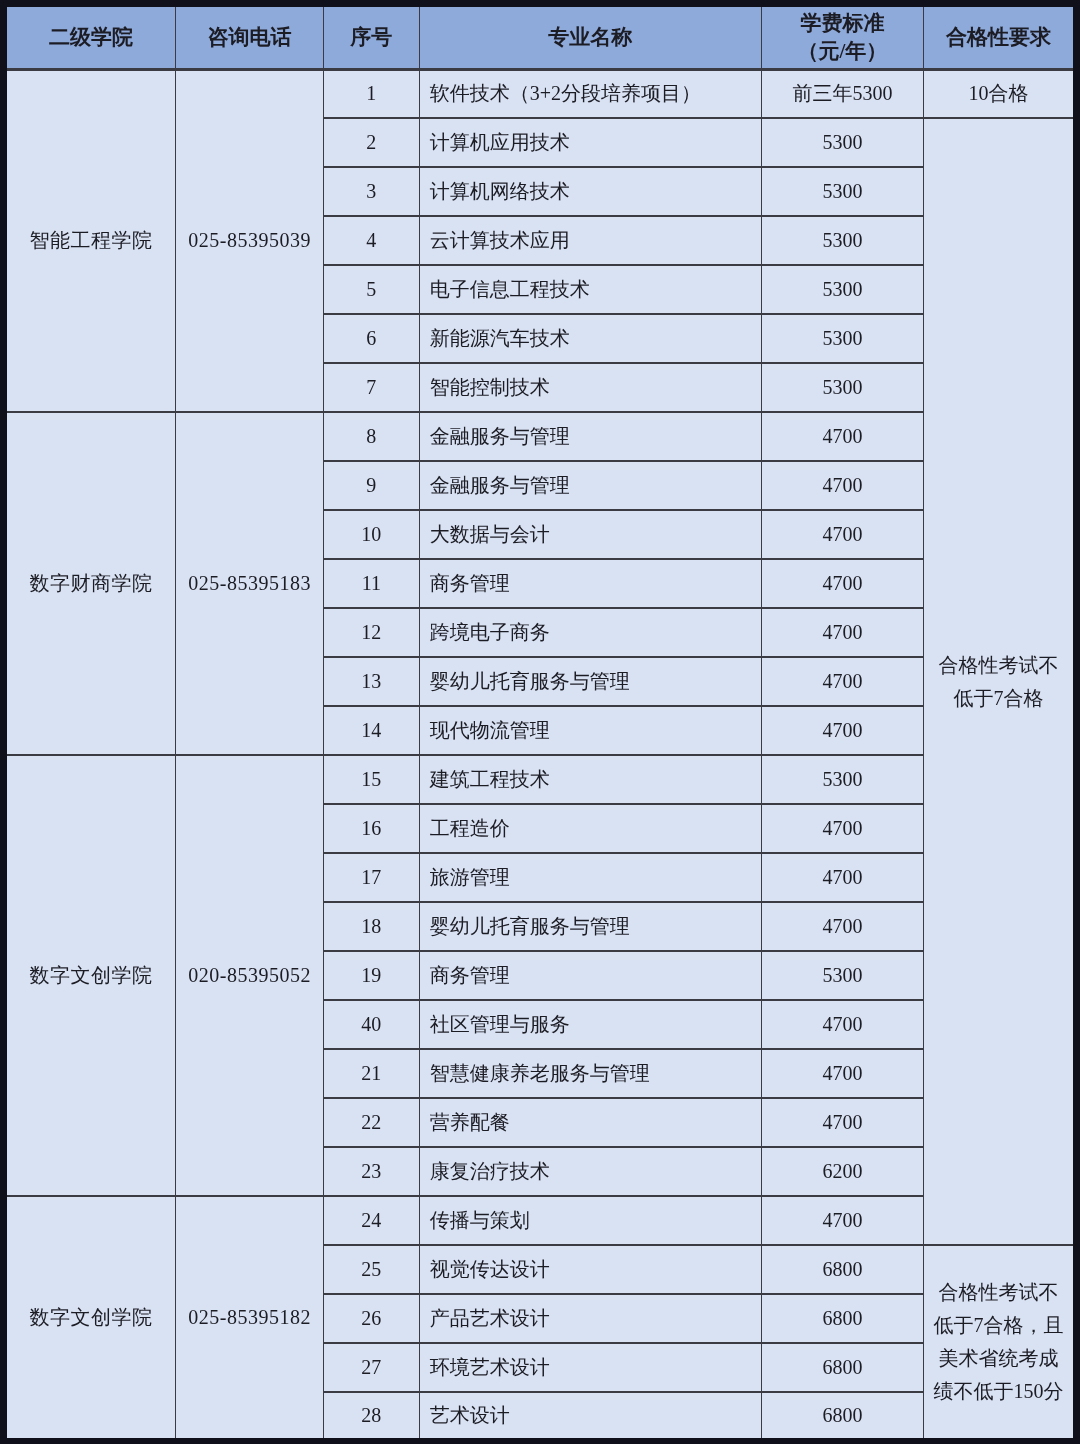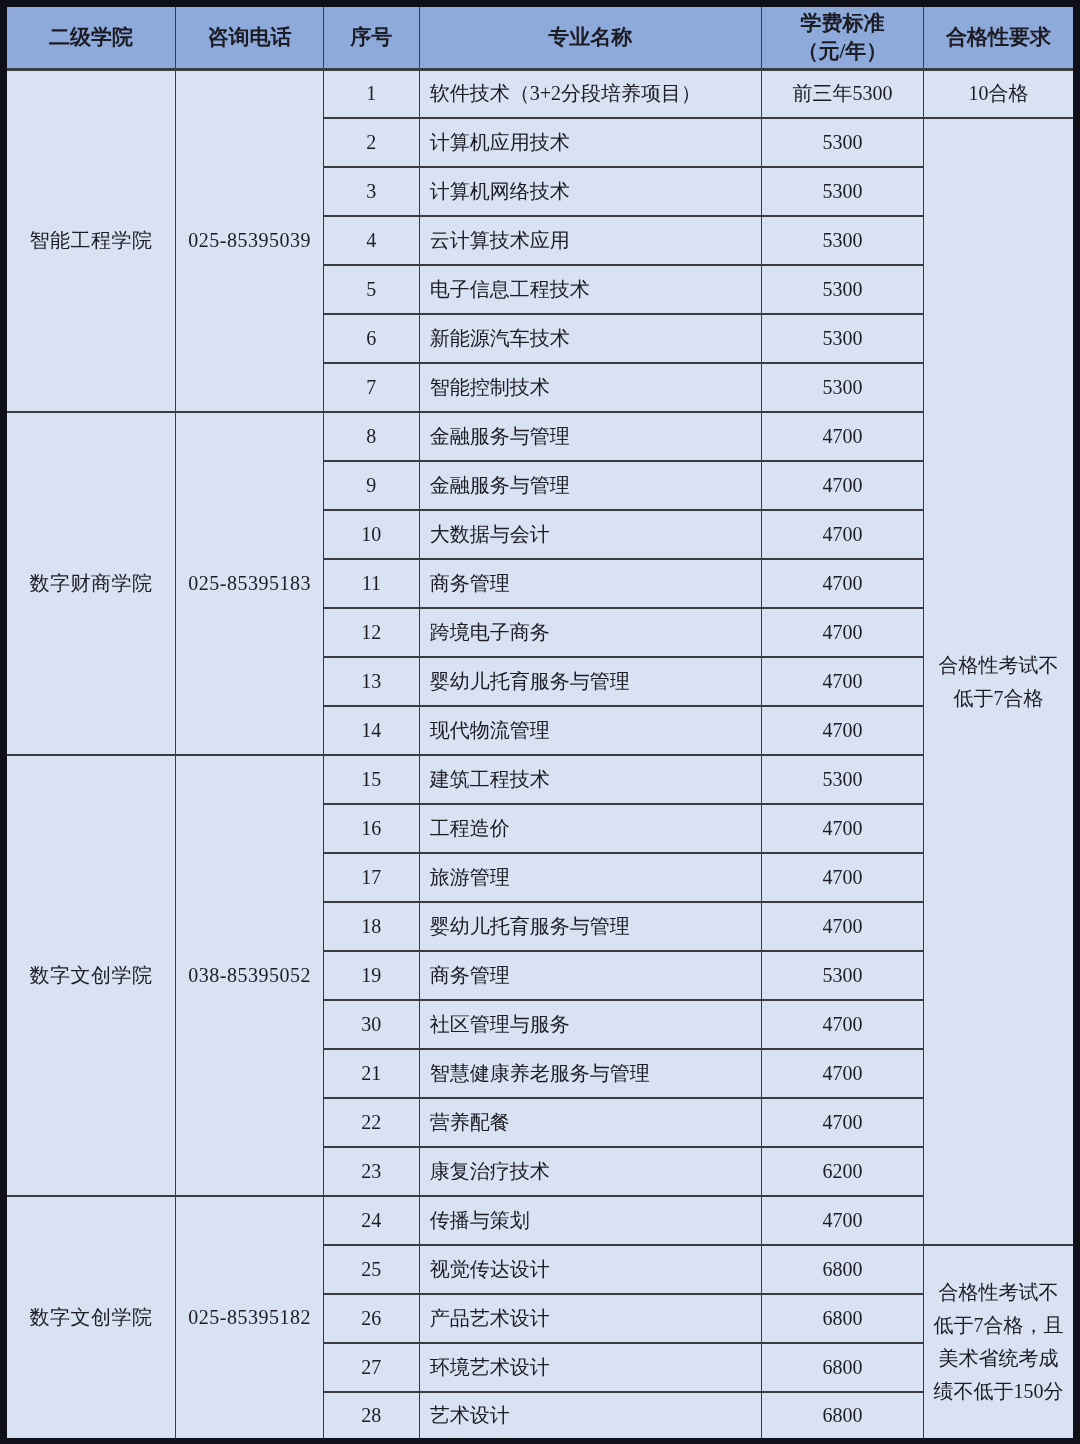--- a/index.html
+++ b/index.html
@@ -141,21 +141,21 @@
         <td class="major">婴幼儿托育服务与管理</td>
         <td class="fee">4700</td>
       </tr>
       <tr>
         <td class="num">14</td>
         <td class="major">现代物流管理</td>
         <td class="fee">4700</td>
       </tr>
       <tr>
         <td class="college" rowspan="9">数字文创学院</td>
-        <td class="phone" rowspan="9">038-85395052</td>
+        <td class="phone" rowspan="9">020-85395052</td>
         <td class="num">15</td>
         <td class="major">建筑工程技术</td>
         <td class="fee">5300</td>
       </tr>
       <tr>
         <td class="num">16</td>
         <td class="major">工程造价</td>
         <td class="fee">4700</td>
       </tr>
       <tr>
@@ -167,21 +167,21 @@
         <td class="num">18</td>
         <td class="major">婴幼儿托育服务与管理</td>
         <td class="fee">4700</td>
       </tr>
       <tr>
         <td class="num">19</td>
         <td class="major">商务管理</td>
         <td class="fee">5300</td>
       </tr>
       <tr>
-        <td class="num">30</td>
+        <td class="num">40</td>
         <td class="major">社区管理与服务</td>
         <td class="fee">4700</td>
       </tr>
       <tr>
         <td class="num">21</td>
         <td class="major">智慧健康养老服务与管理</td>
         <td class="fee">4700</td>
       </tr>
       <tr>
         <td class="num">22</td>

